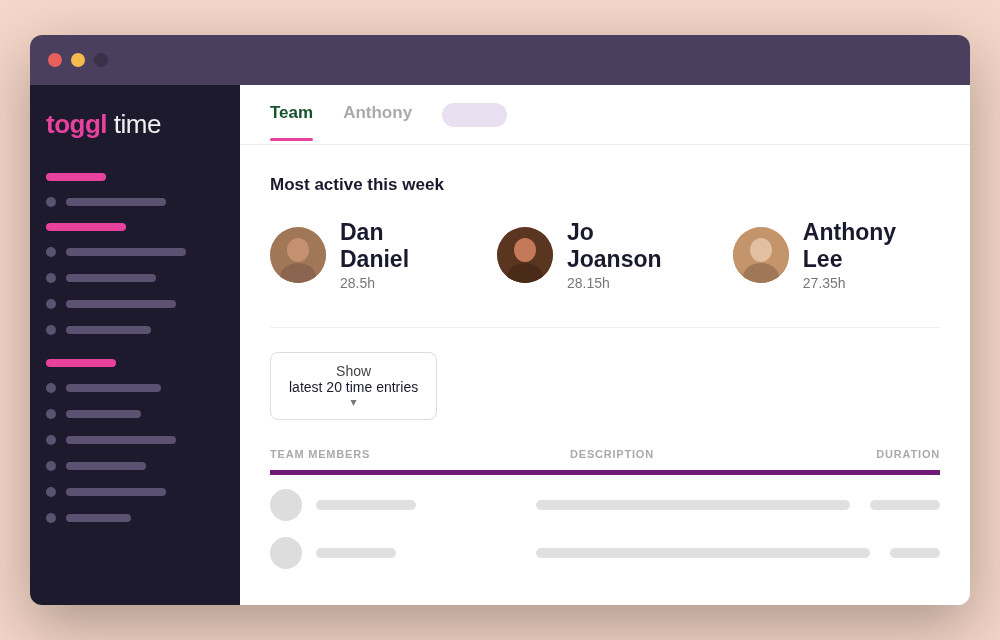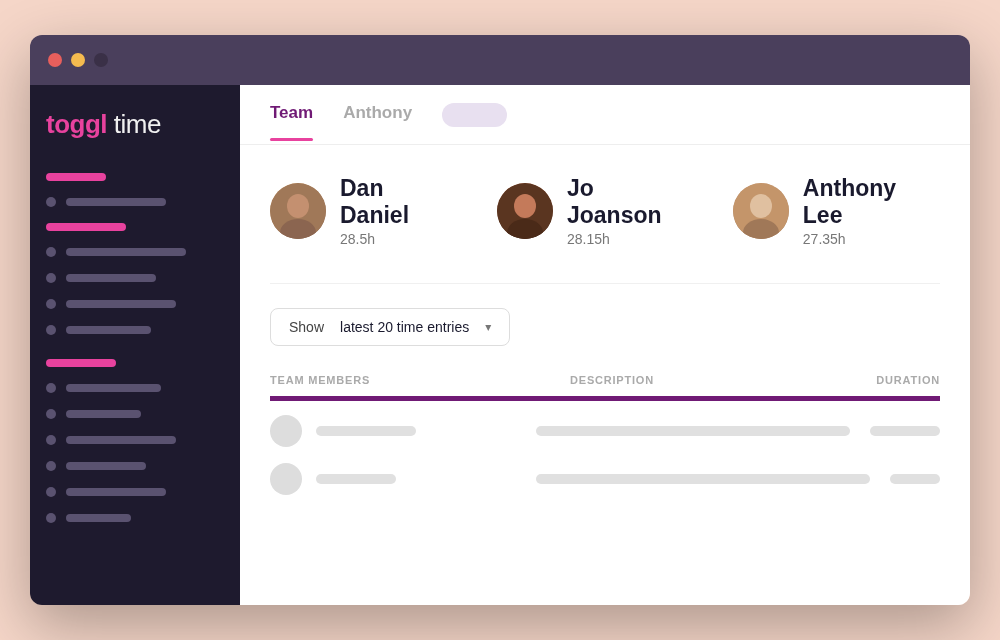--- a/index.html
+++ b/index.html
@@ -124,21 +124,21 @@
     .tab {
       font-size: 17px;
       font-weight: 600;
       color: #aaaaaa;
       cursor: pointer;
       padding-bottom: 4px;
       position: relative;
     }
 
     .tab.active {
-      color: #701a75;
+      color: #14532d;
     }
 
     .tab.active::after {
       content: '';
       position: absolute;
       bottom: -14px;
       left: 0;
       right: 0;
       height: 3px;
       background: #e8429e;
@@ -214,28 +214,29 @@
       margin: 0 0 24px 0;
     }
 
     .filter-row {
       margin-bottom: 28px;
     }
 
     .filter-button {
       display: inline-flex;
       align-items: center;
-      gap: 16px;
+      gap: 0;
       padding: 10px 18px;
       border: 1.5px solid #dddddd;
       border-radius: 8px;
       background: #ffffff;
       cursor: pointer;
       font-size: 14px;
       color: #333333;
+      flex-direction: column;
     }
 
     .filter-button .show-label {
       color: #444444;
       font-weight: 400;
     }
 
     .filter-button .filter-value {
       color: #1a1a2e;
       font-weight: 500;
@@ -416,20 +417,21 @@
     <div class="main-content">
 
       <div class="tabs-bar">
         <div class="tab active">Team</div>
         <div class="tab">Anthony</div>
         <div class="tab-pill"></div>
       </div>
 
       <div class="content-area">
 
+        <div class="section-title">Most active this week</div>
 
         <div class="active-users">
 
           <div class="user-card">
             <div class="avatar face-dan">
               <svg width="56" height="56" viewBox="0 0 56 56" xmlns="http://www.w3.org/2000/svg">
                 <circle cx="28" cy="28" r="28" fill="#a07858"></circle>
                 <ellipse cx="28" cy="23" rx="11" ry="12" fill="#c49070"></ellipse>
                 <ellipse cx="28" cy="50" rx="18" ry="14" fill="#8b6550"></ellipse>
               </svg>

